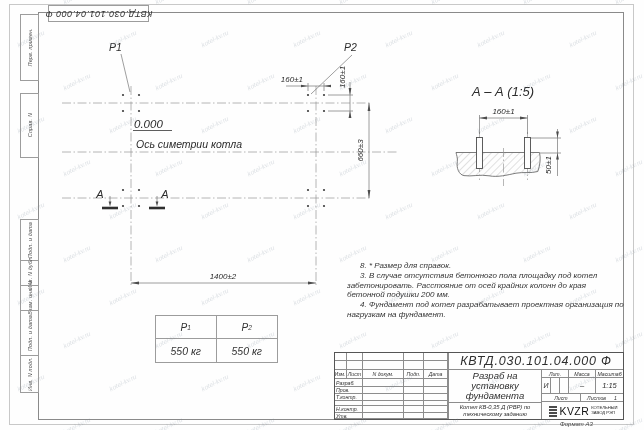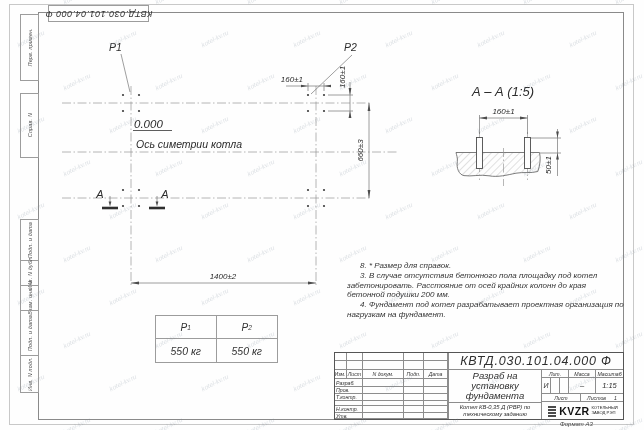--- a/index.html
+++ b/index.html
@@ -62,21 +62,21 @@
   .mass-h  { left:568px; top:369px; width:28px; height:9px;  font-size:5.2px; }
   .scale-h { left:595px; top:369px; width:29px; height:9px;  font-size:5.2px; }
   .lit-v   { left:541px; top:377px; width:28px; height:17px; padding:0; }
   .lit-v .sub { flex:1; height:100%; display:flex; align-items:center; justify-content:center; font-size:7px; }
   .lit-v .sub + .sub { border-left:1px solid #8d8d8d; }
   .mass-v  { left:568px; top:377px; width:28px; height:17px; font-size:7.5px; }
   .scale-v { left:595px; top:377px; width:29px; height:17px; font-size:7.5px; }
   .sheet-cell  { left:541px; top:393px; width:40px; height:9px; font-size:5.2px; }
   .sheets-cell { left:580px; top:393px; width:44px; height:9px; font-size:5.2px; gap:8px; }
   .logo-cell   { left:541px; top:401px; width:83px; height:19px; gap:2px; font-style:normal; }
-  .logo-kvzr { font-weight:700; font-size:10.5px; letter-spacing:.4px; color:#111; }
+  .logo-kvzr { font-weight:400; font-size:10.5px; letter-spacing:.4px; color:#111; }
   .logo-cap  { font-size:4.2px; line-height:4.7px; color:#222; text-align:left; }
   .format { position:absolute; left:560px; top:421px; width:80px; font-size:6px;
             font-style:italic; color:#444; }
 
   
   svg.draw { position:absolute; left:0; top:0; z-index:2; }
   svg.draw text { font-family:"Liberation Sans", sans-serif; font-style:italic; fill:#2c2c2c; }
   .ln   { stroke:#4c4c4c; stroke-width:.9;  fill:none; }
   .thin { stroke:#6b6b6b; stroke-width:.65; fill:none; }
   .axis { stroke:#8f8f8f; stroke-width:.65; stroke-dasharray:9 2.5 1.5 2.5; fill:none; }

